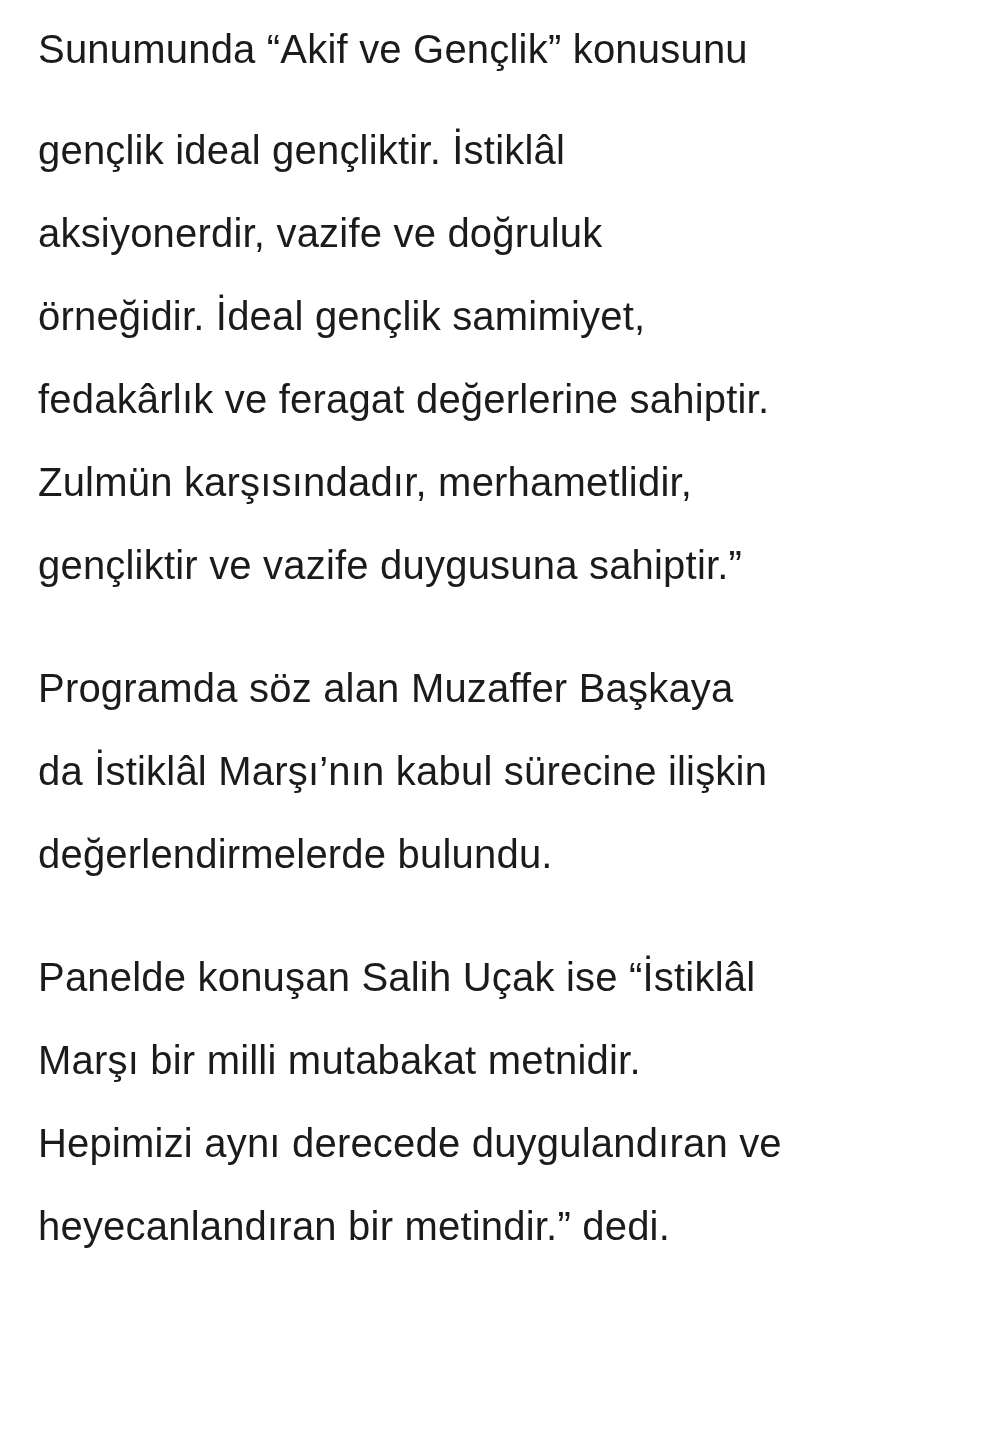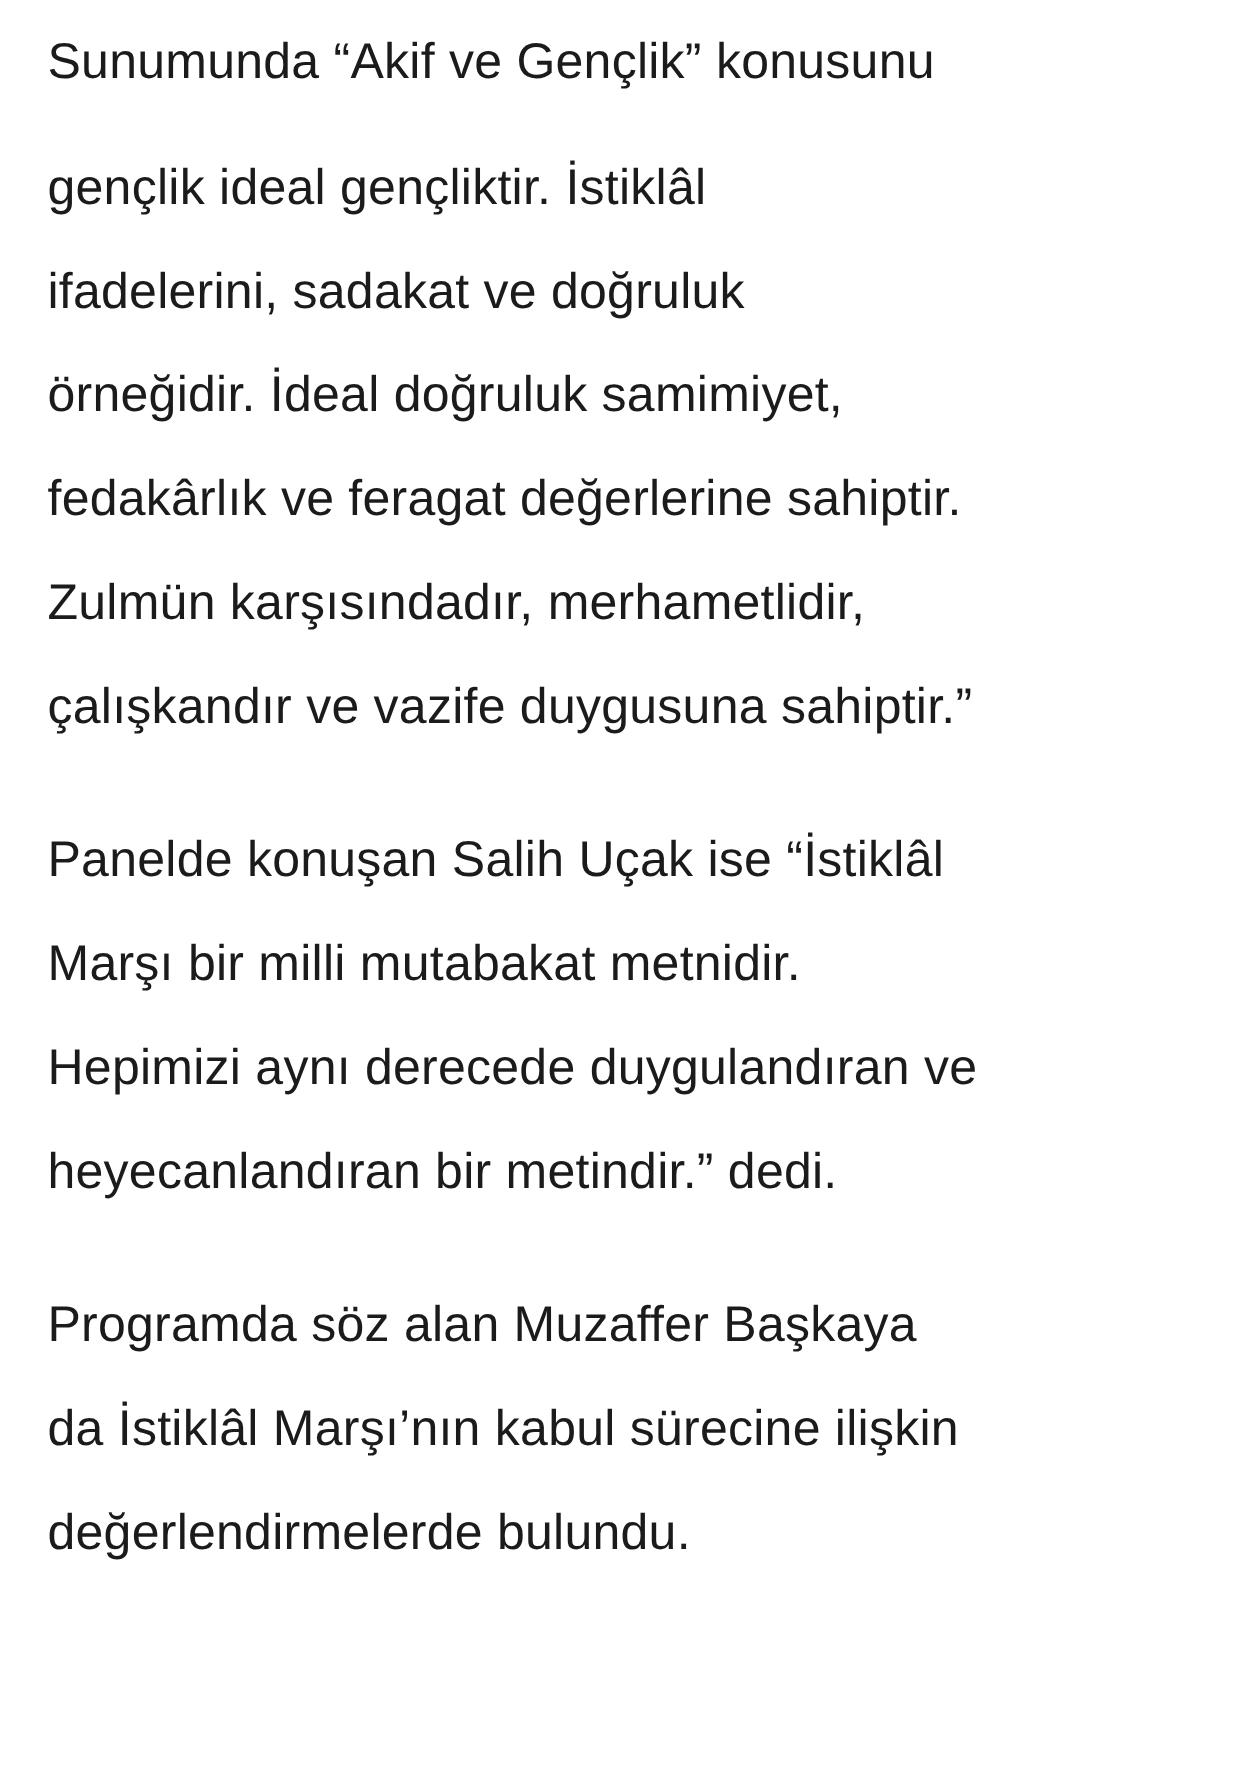--- a/index.html
+++ b/index.html
@@ -30,33 +30,33 @@
 </style>
 </head>
 <body>
 
 <div class="article">
 
   <p class="paragraph">
     <span class="text-line">Sunumunda “Akif ve Gençlik” konusunu</span><br>
     <br>
     <span class="text-line">gençlik ideal gençliktir. İstiklâl</span><br>
-    <span class="text-line">ifadelerini, sadakat ve doğruluk</span><br>
-    <span class="text-line">örneğidir. İdeal doğruluk samimiyet,</span><br>
+    <span class="text-line">aksiyonerdir, vazife ve doğruluk</span><br>
+    <span class="text-line">örneğidir. İdeal gençlik samimiyet,</span><br>
     <span class="text-line">fedakârlık ve feragat değerlerine sahiptir.</span><br>
     <span class="text-line">Zulmün karşısındadır, merhametlidir,</span><br>
-    <span class="text-line">çalışkandır ve vazife duygusuna sahiptir.”</span><br>
+    <span class="text-line">gençliktir ve vazife duygusuna sahiptir.”</span><br>
+  </p>
+
+  <p class="paragraph">
+    <span class="text-line">Programda söz alan Muzaffer Başkaya</span><br>
+    <span class="text-line">da İstiklâl Marşı’nın kabul sürecine ilişkin</span><br>
+    <span class="text-line">değerlendirmelerde bulundu.</span>
   </p>
 
   <p class="paragraph">
     <span class="text-line">Panelde konuşan Salih Uçak ise “İstiklâl</span><br>
     <span class="text-line">Marşı bir milli mutabakat metnidir.</span><br>
     <span class="text-line">Hepimizi aynı derecede duygulandıran ve</span><br>
     <span class="text-line">heyecanlandıran bir metindir.” dedi.</span>
   </p>
 
-  <p class="paragraph">
-    <span class="text-line">Programda söz alan Muzaffer Başkaya</span><br>
-    <span class="text-line">da İstiklâl Marşı’nın kabul sürecine ilişkin</span><br>
-    <span class="text-line">değerlendirmelerde bulundu.</span>
-  </p>
-
 </div>
 
 </body></html>

